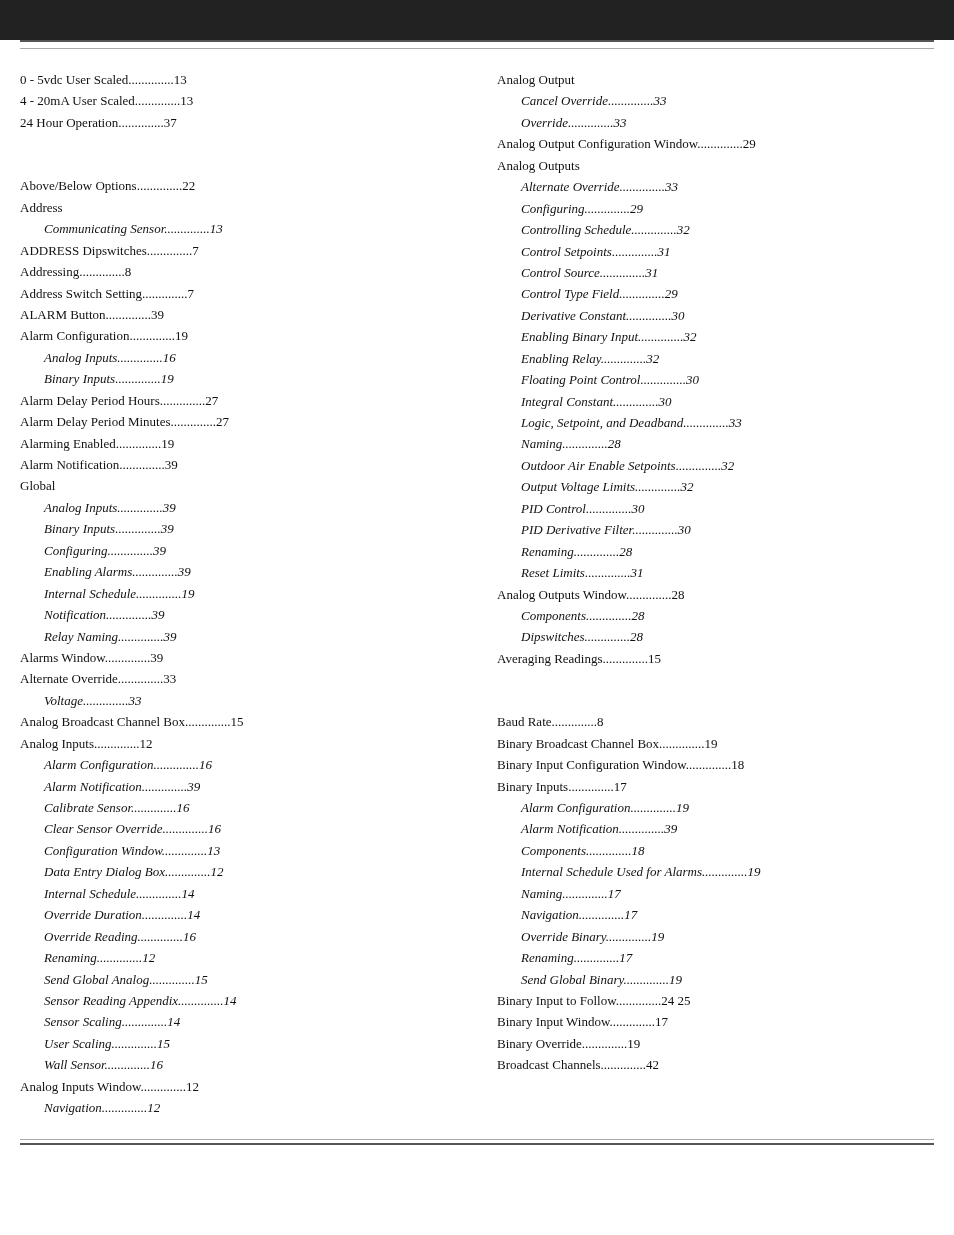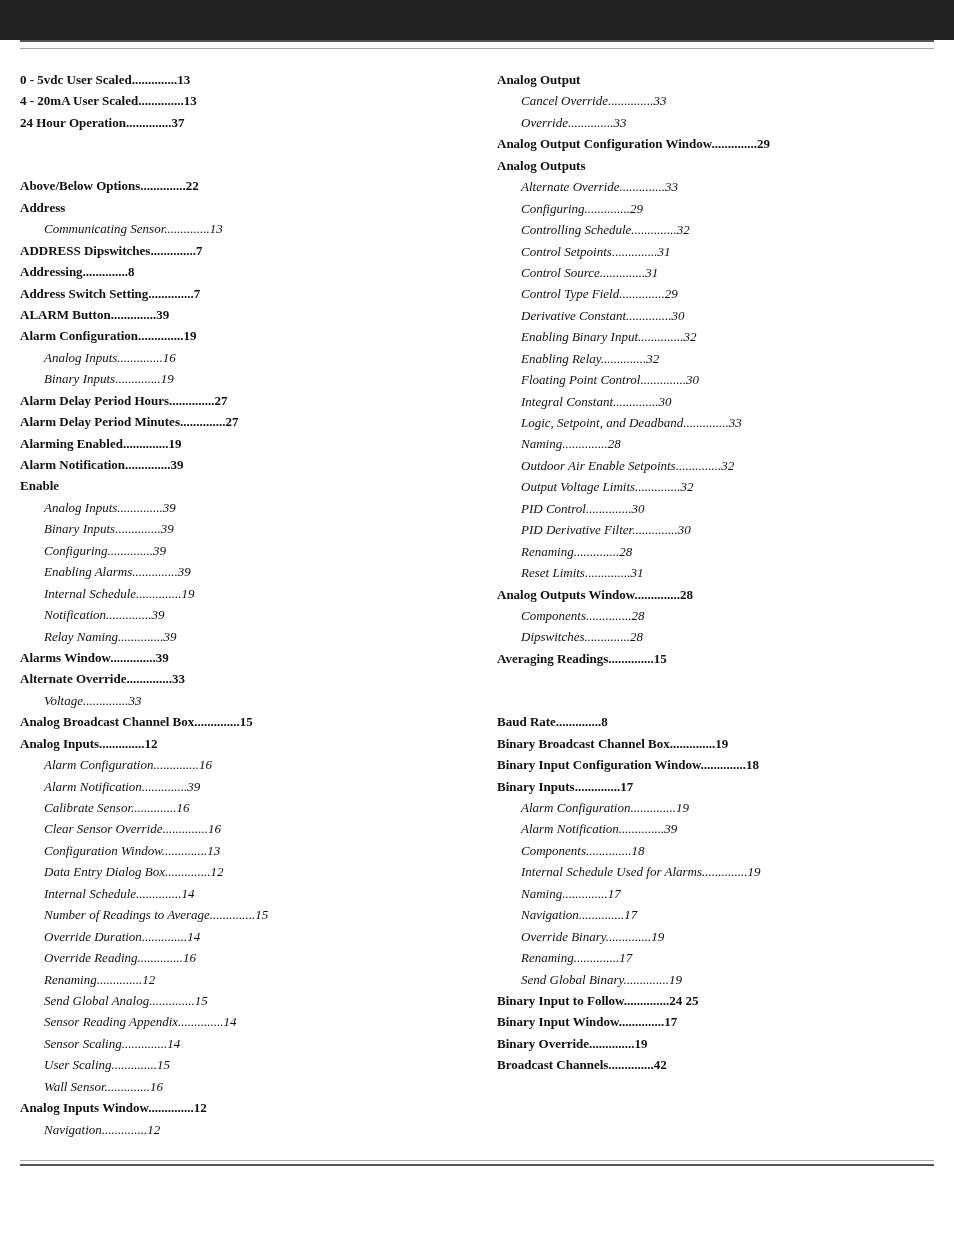--- a/index.html
+++ b/index.html
@@ -49,21 +49,21 @@
       flex: 1;
       padding-left: 10px;
     }
 
     .index-entry {
       line-height: 1.65;
       font-size: 13px;
     }
 
     .index-entry.top-level {
-      font-weight: bold;
+      font-weight: normal;
     }
 
     .index-entry.sub1 {
       padding-left: 24px;
       font-style: italic;
     }
 
     .section-gap {
       height: 14px;
     }
@@ -109,41 +109,40 @@
         <div class="index-entry top-level">Addressing..............8</div>
         <div class="index-entry top-level">Address Switch Setting..............7</div>
         <div class="index-entry top-level">ALARM Button..............39</div>
         <div class="index-entry top-level">Alarm Configuration..............19</div>
         <div class="index-entry sub1">Analog Inputs..............16</div>
         <div class="index-entry sub1">Binary Inputs..............19</div>
         <div class="index-entry top-level">Alarm Delay Period Hours..............27</div>
         <div class="index-entry top-level">Alarm Delay Period Minutes..............27</div>
         <div class="index-entry top-level">Alarming Enabled..............19</div>
         <div class="index-entry top-level">Alarm Notification..............39</div>
-        <div class="index-entry top-level">Enable</div>
+        <div class="index-entry top-level">Global</div>
         <div class="index-entry sub1">Analog Inputs..............39</div>
         <div class="index-entry sub1">Binary Inputs..............39</div>
         <div class="index-entry sub1">Configuring..............39</div>
         <div class="index-entry sub1">Enabling Alarms..............39</div>
         <div class="index-entry sub1">Internal Schedule..............19</div>
         <div class="index-entry sub1">Notification..............39</div>
         <div class="index-entry sub1">Relay Naming..............39</div>
         <div class="index-entry top-level">Alarms Window..............39</div>
         <div class="index-entry top-level">Alternate Override..............33</div>
         <div class="index-entry sub1">Voltage..............33</div>
         <div class="index-entry top-level">Analog Broadcast Channel Box..............15</div>
         <div class="index-entry top-level">Analog Inputs..............12</div>
         <div class="index-entry sub1">Alarm Configuration..............16</div>
         <div class="index-entry sub1">Alarm Notification..............39</div>
         <div class="index-entry sub1">Calibrate Sensor..............16</div>
         <div class="index-entry sub1">Clear Sensor Override..............16</div>
         <div class="index-entry sub1">Configuration Window..............13</div>
         <div class="index-entry sub1">Data Entry Dialog Box..............12</div>
         <div class="index-entry sub1">Internal Schedule..............14</div>
-        <div class="index-entry sub1">Number of Readings to Average..............15</div>
         <div class="index-entry sub1">Override Duration..............14</div>
         <div class="index-entry sub1">Override Reading..............16</div>
         <div class="index-entry sub1">Renaming..............12</div>
         <div class="index-entry sub1">Send Global Analog..............15</div>
         <div class="index-entry sub1">Sensor Reading Appendix..............14</div>
         <div class="index-entry sub1">Sensor Scaling..............14</div>
         <div class="index-entry sub1">User Scaling..............15</div>
         <div class="index-entry sub1">Wall Sensor..............16</div>
         <div class="index-entry top-level">Analog Inputs Window..............12</div>
         <div class="index-entry sub1">Navigation..............12</div>

